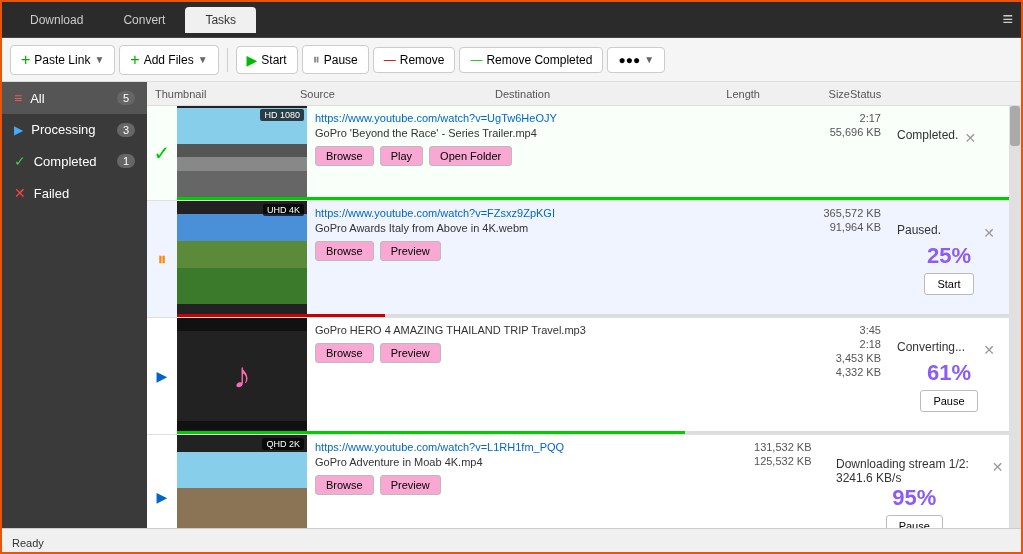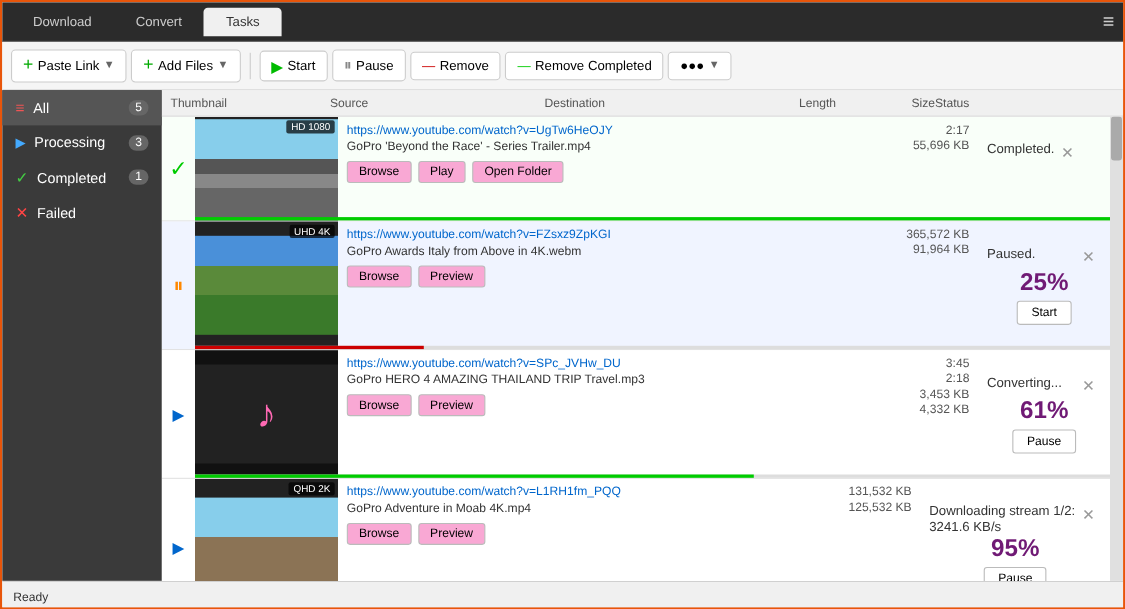--- a/index.html
+++ b/index.html
@@ -235,21 +235,21 @@
     }
     .task-status {
       min-width: 120px;
       padding: 22px 8px;
       display: flex;
       flex-direction: column;
       align-items: center;
       justify-content: space-between;
     }
     .status-text { font-size: 12px; color: #333; }
-    .percent-text { font-size: 22px; color: #701a75; font-weight: bold; }
+    .percent-text { font-size: 22px; color: #8b5cf6; font-weight: bold; }
     .close-btn {
       color: #999;
       cursor: pointer;
       font-size: 14px;
       padding: 2px 6px;
     }
     .progress-bar-container {
       position: absolute;
       bottom: 0;
       left: 30px;
@@ -452,21 +452,20 @@
         </div>
 
         <div class="task-row converting-row">
           <div class="task-state-icon" style="color:#0066cc; font-size:14px;">▶</div>
           <div class="task-thumb" style="background:#111;">
             <div class="thumb-img-music">
               <span style="color:#ff69b4;">♪</span>
             </div>
           </div>
           <div class="task-info">
-            <div class="task-url">https://www.youtube.com/watch?v=SPc_JVHw_DU</div>
             <div class="task-dest">GoPro HERO 4  AMAZING THAILAND TRIP  Travel.mp3</div>
             <div class="task-buttons">
               <button class="task-btn">Browse</button>
               <button class="task-btn">Preview</button>
             </div>
           </div>
           <div class="task-metrics">
             <span>3:45</span>
             <span>2:18</span>
             <span>3,453 KB</span>
@@ -497,21 +496,21 @@
             <div class="task-buttons">
               <button class="task-btn">Browse</button>
               <button class="task-btn">Preview</button>
             </div>
           </div>
           <div class="task-metrics">
             <span>131,532 KB</span>
             <span>125,532 KB</span>
           </div>
           <div class="task-status">
-            <div style="display:flex; align-items:flex-start; width:100%; justify-content:space-between;">
+            <div style="display:flex; align-items:flex-start; width:100%; justify-content:space-between;margin-left:17px;">
               <div>
                 <span class="status-text">Downloading stream 1/2:</span>
                 <br>
                 <span class="status-text">3241.6 KB/s</span>
               </div>
               <span class="close-btn">✕</span>
             </div>
             <span class="percent-text">95%</span>
             <button class="action-btn">Pause</button>
           </div>

